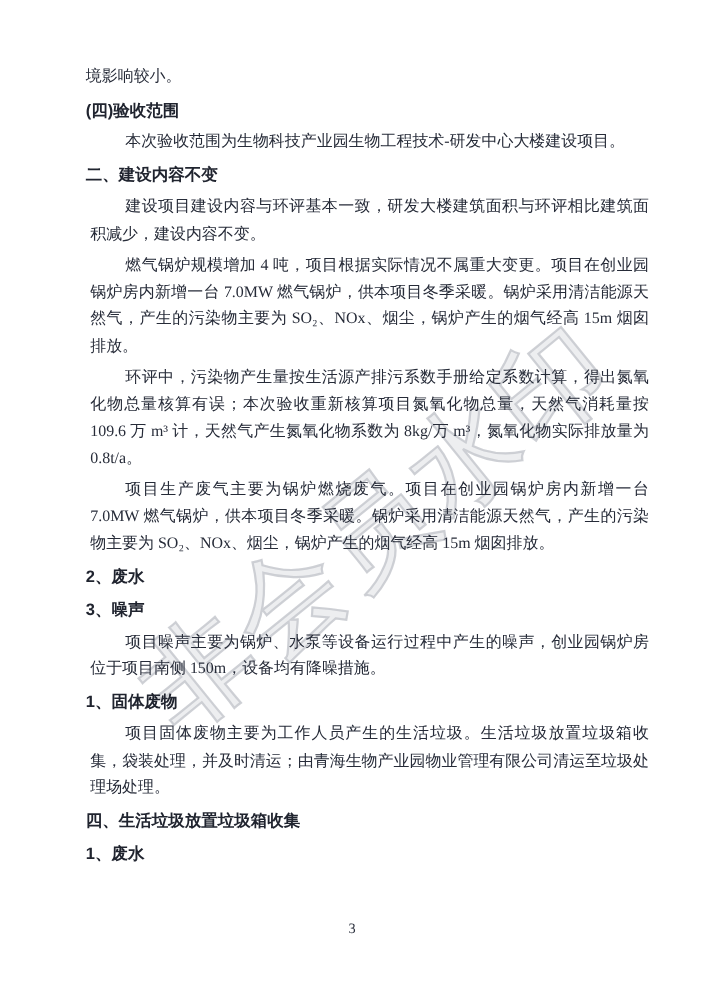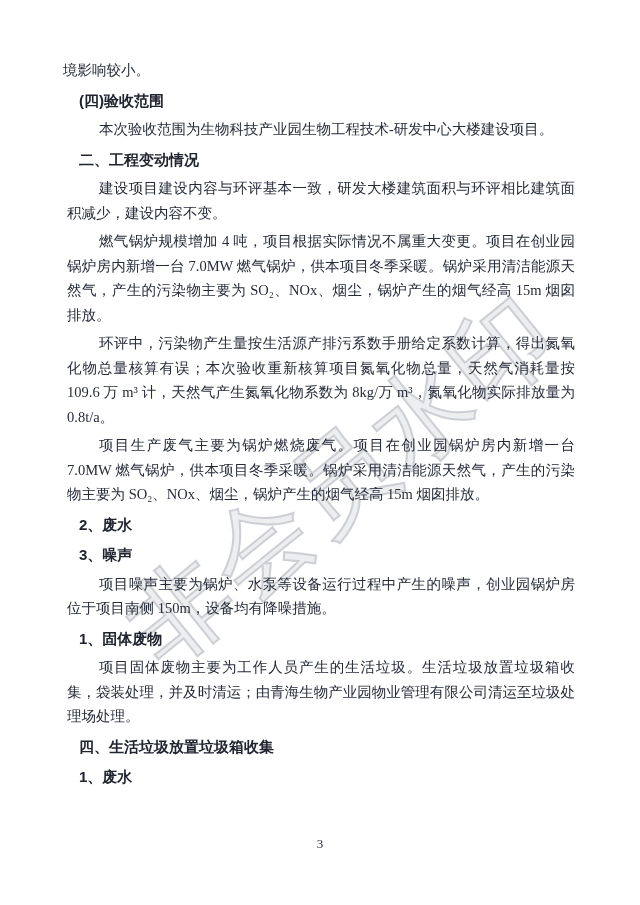--- a/index.html
+++ b/index.html
@@ -28,39 +28,39 @@
     letter-spacing: 3px;
     white-space: nowrap;
     color: rgba(208, 210, 216, 0.38);
     -webkit-text-stroke: 2px rgba(198, 200, 206, 0.85);
     pointer-events: none;
     user-select: none;
     z-index: 1;
   }
   .content {
     position: absolute;
-    left: 63px;
+    left: 78px;
     top: 58px;
     width: 516px;
     font-size: 14.5px;
     line-height: 24.5px;
     z-index: 2;
   }
   .para {
     margin: 4px;
     text-indent: 2.2em;
     text-align: justify;
   }
   .para-cont {
     margin: 0;
     text-indent: 0;
     text-align: justify;
   }
   .hd {
-    margin: 6px 0 1px 16px;
+    margin: 6px 0 1px 0;
     font-family: "Liberation Sans", "DejaVu Sans", sans-serif;
     font-weight: bold;
     font-size: 15px;
     line-height: 24.5px;
     text-indent: 0;
     color: #20242f;
   }
   .page-number {
     position: absolute;
     left: 0;
@@ -76,21 +76,21 @@
 <body>
 
 <div class="page">
 
   <div class="watermark">非会员水印</div>
 
   <main class="content">
     <p class="para-cont">境影响较小。</p>
     <h3 class="hd">(四)验收范围</h3>
     <p class="para">本次验收范围为生物科技产业园生物工程技术-研发中心大楼建设项目。</p>
-    <h3 class="hd">二、工程变动情况</h3>
+    <h3 class="hd">二、建设内容不变</h3>
     <p class="para">建设项目建设内容与环评基本一致，研发大楼建筑面积与环评相比建筑面积减少，建设内容不变。</p>
     <p class="para">燃气锅炉规模增加 4 吨，项目根据实际情况不属重大变更。项目在创业园锅炉房内新增一台 7.0MW 燃气锅炉，供本项目冬季采暖。锅炉采用清洁能源天然气，产生的污染物主要为 SO₂、NOx、烟尘，锅炉产生的烟气经高 15m 烟囱排放。</p>
     <p class="para">环评中，污染物产生量按生活源产排污系数手册给定系数计算，得出氮氧化物总量核算有误；本次验收重新核算项目氮氧化物总量，天然气消耗量按 109.6 万 m³ 计，天然气产生氮氧化物系数为 8kg/万 m³，氮氧化物实际排放量为 0.8t/a。</p>
     <p class="para">项目生产废气主要为锅炉燃烧废气。项目在创业园锅炉房内新增一台 7.0MW 燃气锅炉，供本项目冬季采暖。锅炉采用清洁能源天然气，产生的污染物主要为 SO₂、NOx、烟尘，锅炉产生的烟气经高 15m 烟囱排放。</p>
     <h3 class="hd">2、废水</h3>
     <h3 class="hd">3、噪声</h3>
     <p class="para">项目噪声主要为锅炉、水泵等设备运行过程中产生的噪声，创业园锅炉房位于项目南侧 150m，设备均有降噪措施。</p>
     <h3 class="hd">1、固体废物</h3>
     <p class="para">项目固体废物主要为工作人员产生的生活垃圾。生活垃圾放置垃圾箱收集，袋装处理，并及时清运；由青海生物产业园物业管理有限公司清运至垃圾处理场处理。</p>
     <h3 class="hd">四、生活垃圾放置垃圾箱收集</h3>

